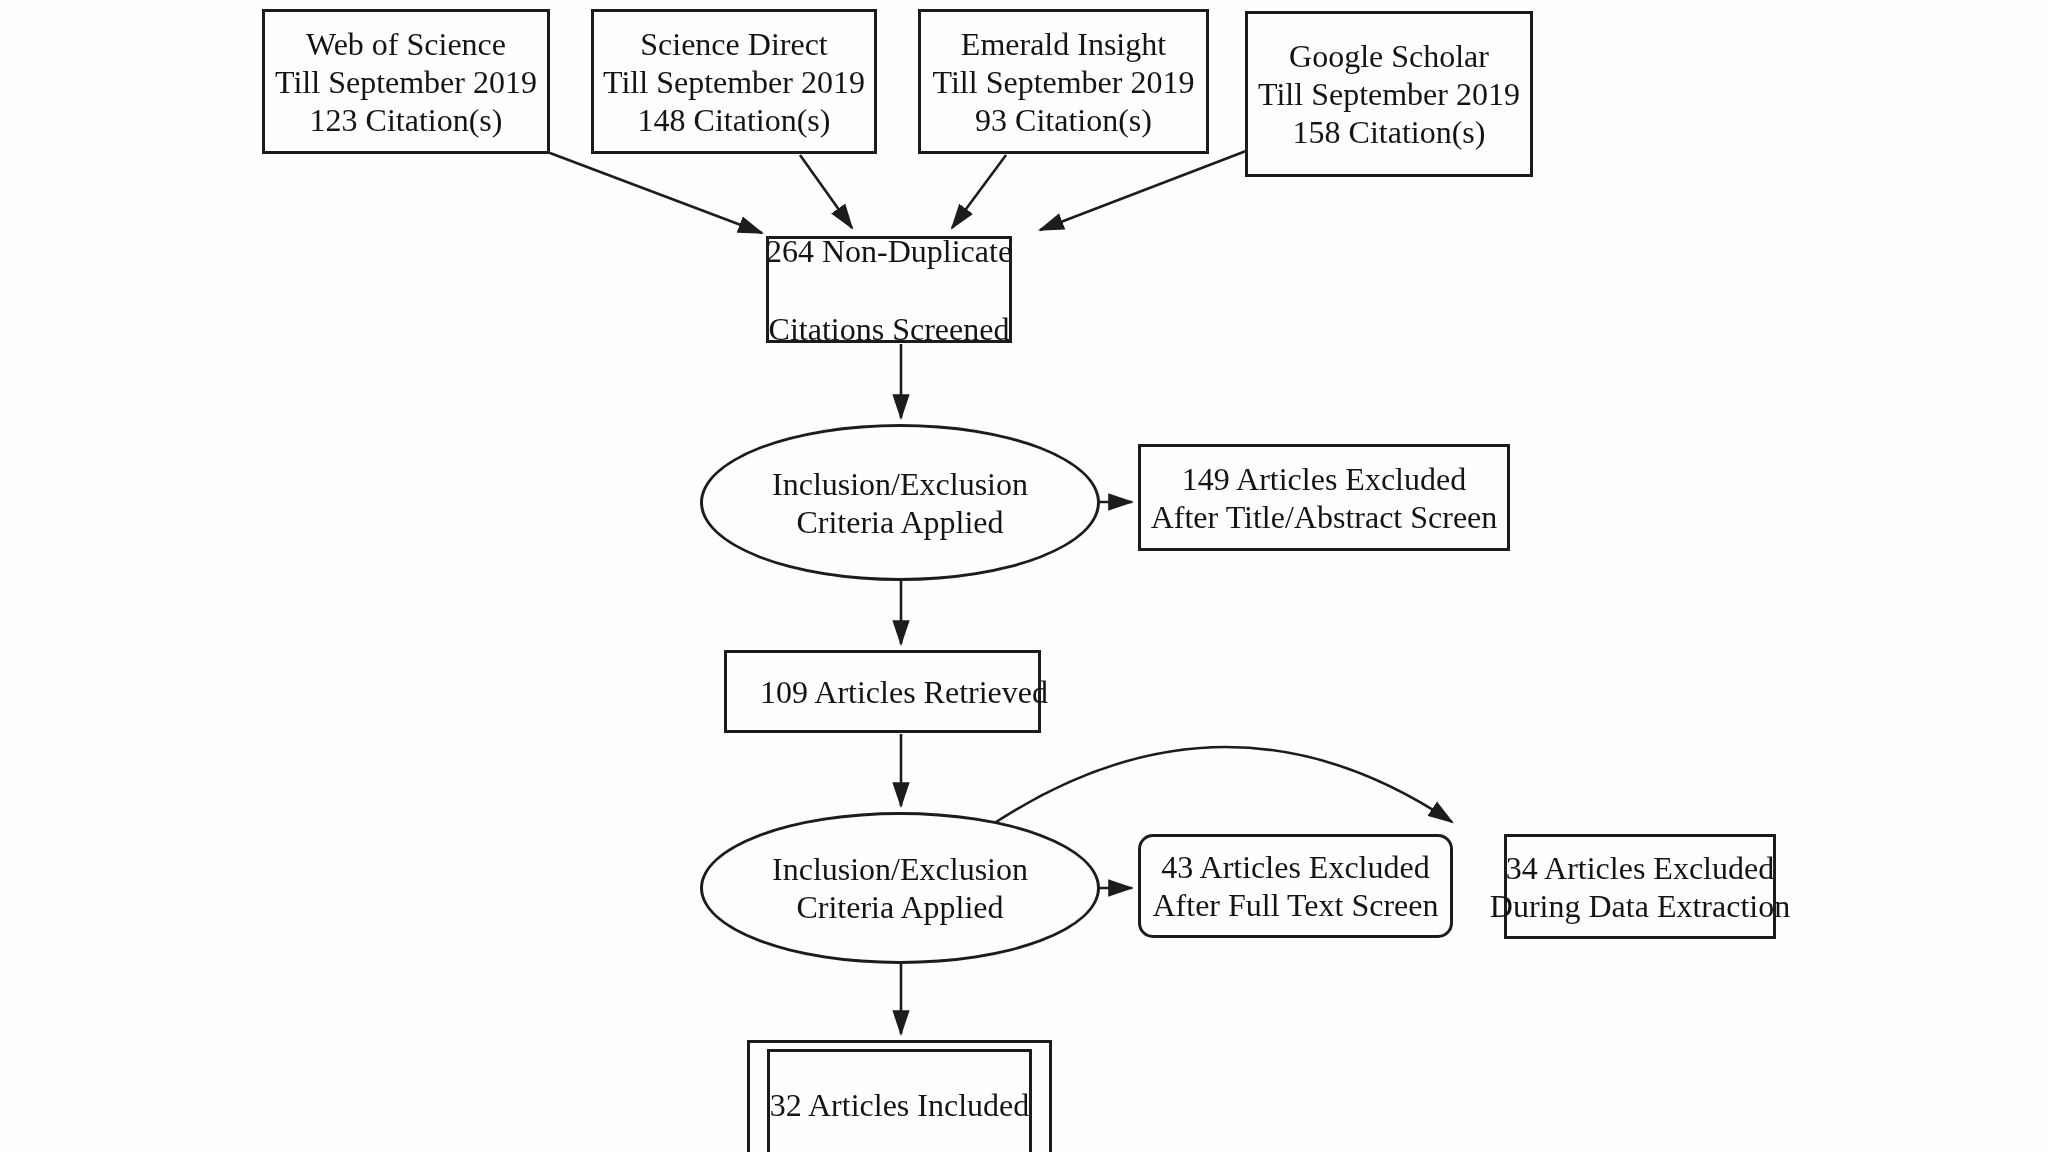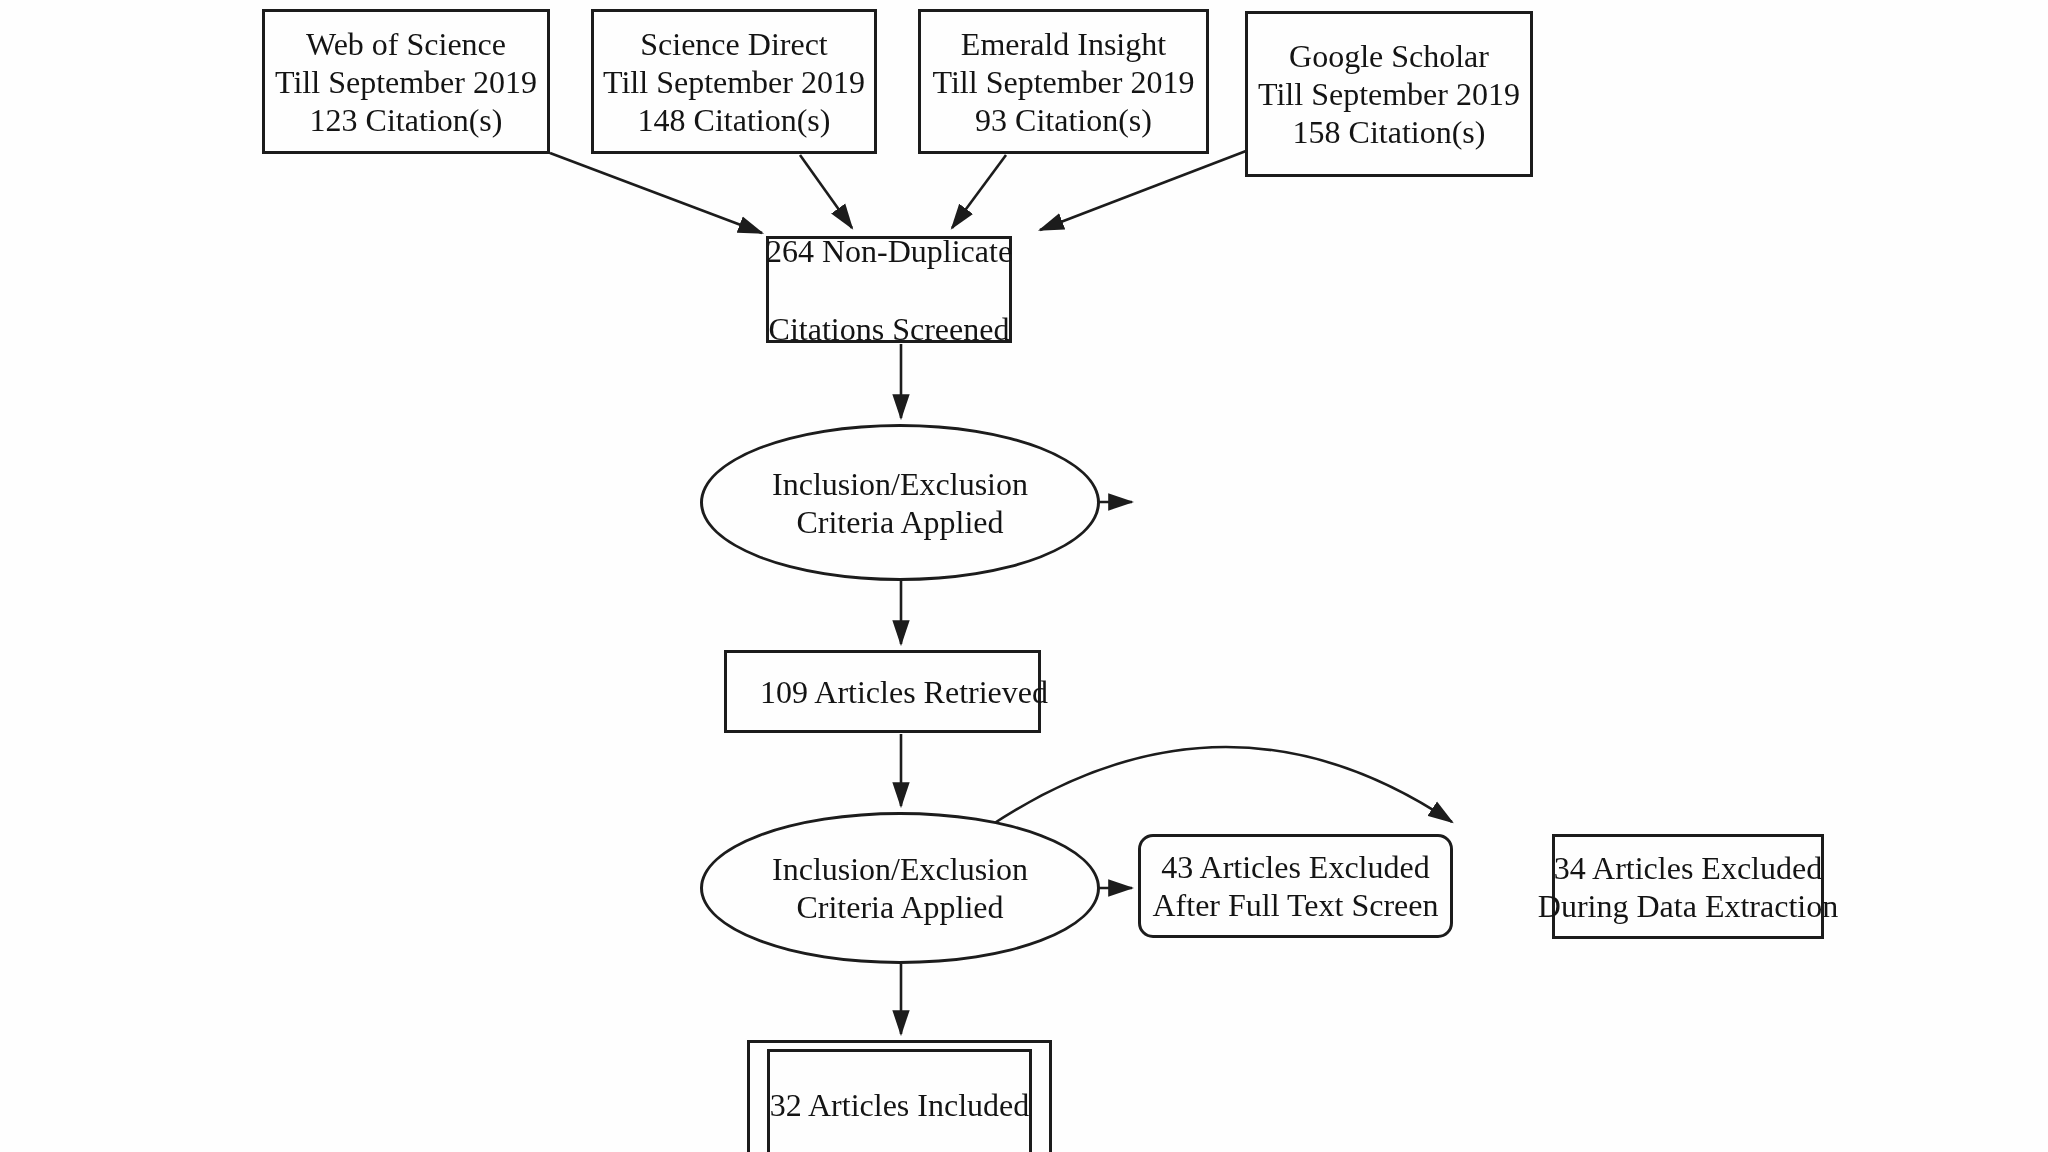--- a/index.html
+++ b/index.html
@@ -59,21 +59,21 @@
   #src-1 { left: 262px; top: 9px;   width: 288px; height: 145px; }
   #src-2 { left: 591px; top: 9px;   width: 286px; height: 145px; }
   #src-3 { left: 918px; top: 9px;   width: 291px; height: 145px; }
   #src-4 { left: 1245px; top: 11px;  width: 288px; height: 166px; }
   #screened   { left: 766px;  top: 236px; width: 246px; height: 107px; gap: 40px; }
   #criteria-1 { left: 700px;  top: 424px; width: 400px; height: 157px; }
   #excl-1     { left: 1138px; top: 444px; width: 372px; height: 107px; }
   #retrieved  { left: 724px;  top: 650px; width: 317px; height: 83px; padding-left: 43px;  }
   #criteria-2 { left: 700px;  top: 812px; width: 400px; height: 152px; }
   #excl-2     { left: 1138px; top: 834px; width: 315px; height: 104px; border-radius: 15px; }
-  #excl-3     { left: 1552px; top: 834px; width: 272px; height: 105px; }
+  #excl-3     { left: 1504px; top: 834px; width: 272px; height: 105px; }
   #included   { left: 747px;  top: 1040px; width: 305px; height: 129px; }
 </style>
 </head>
 <body>
 
 <div id="stage">
 
   <svg id="arrow-layer" viewBox="0 0 2048 1152" xmlns="http://www.w3.org/2000/svg">
     <defs>
       <marker id="ah" viewBox="0 0 12 8" refX="11" refY="4" markerWidth="26" markerHeight="18" orient="auto" markerUnits="userSpaceOnUse">
@@ -122,20 +122,24 @@
   <div id="screened" class="node">
     <span>264 Non-Duplicate</span>
     <span>Citations Screened</span>
   </div>
 
   <div id="criteria-1" class="node ellipse">
     <span>Inclusion/Exclusion</span>
     <span>Criteria Applied</span>
   </div>
 
+  <div id="excl-1" class="node">
+    <span>149 Articles Excluded</span>
+    <span>After Title/Abstract Screen</span>
+  </div>
 
   <div id="retrieved" class="node">
     <span>109 Articles Retrieved</span>
   </div>
 
   <div id="criteria-2" class="node ellipse">
     <span>Inclusion/Exclusion</span>
     <span>Criteria Applied</span>
   </div>
 

